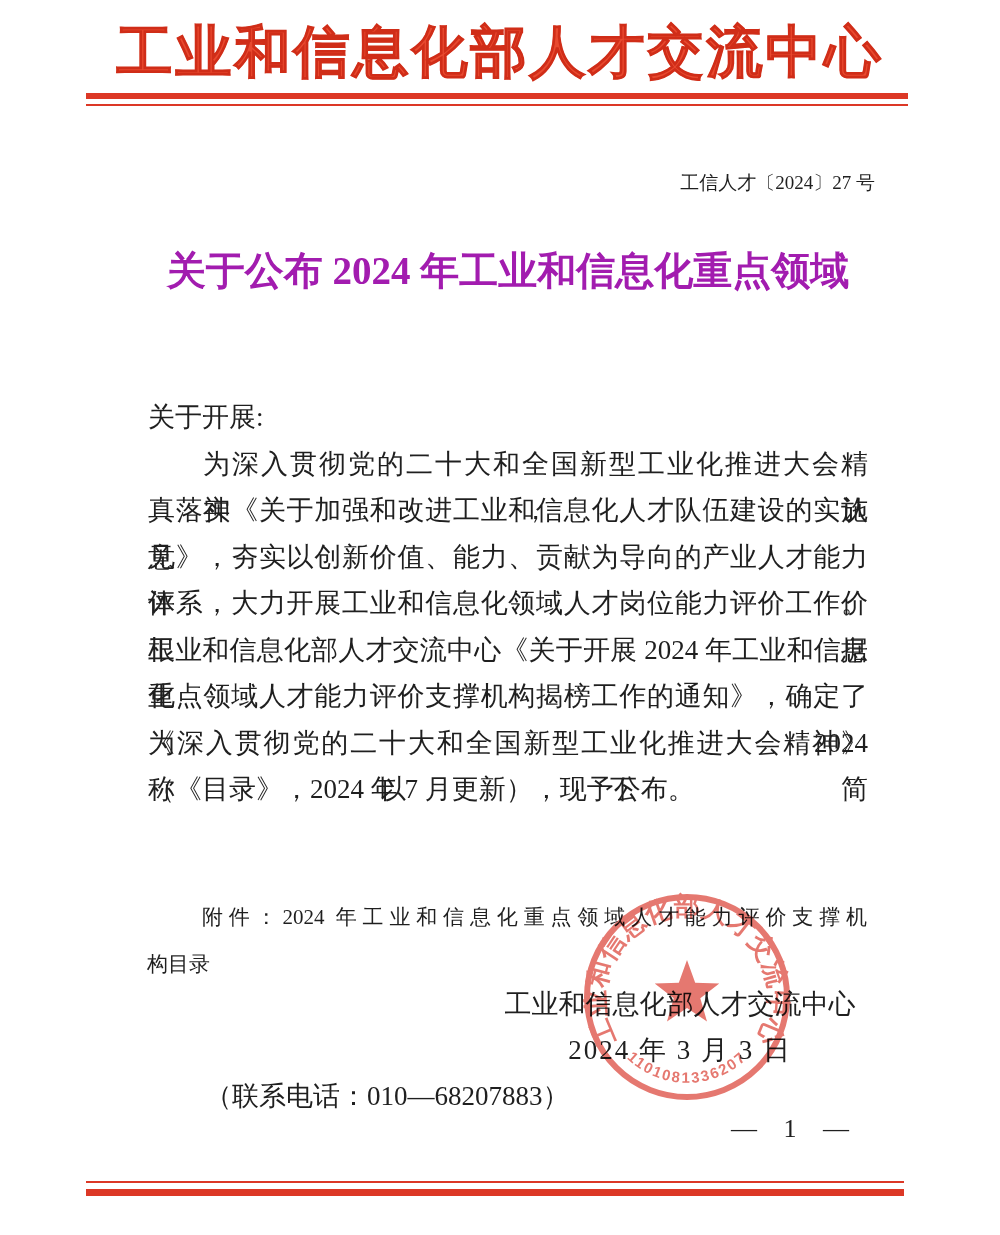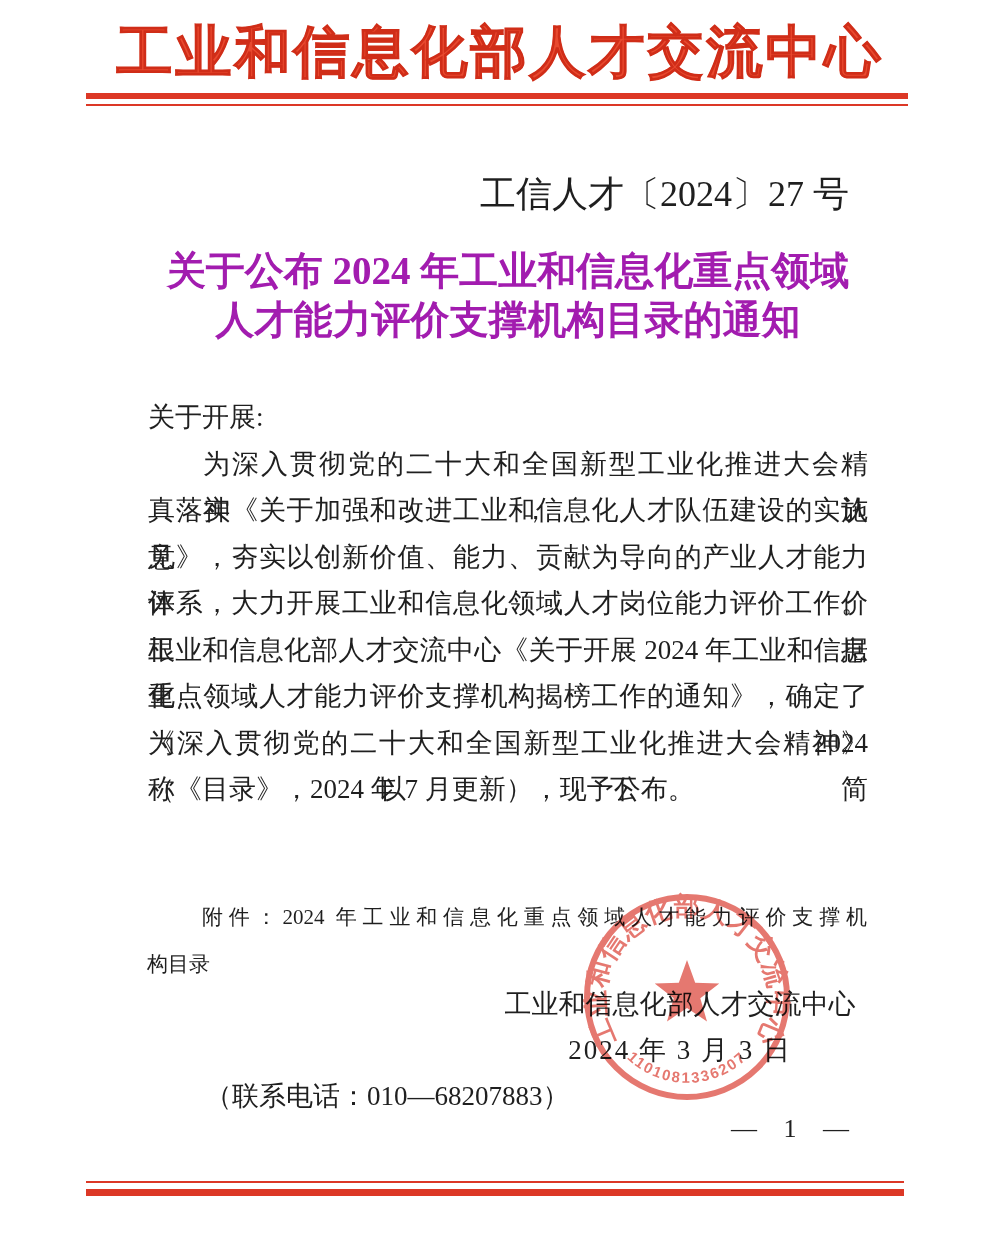--- a/index.html
+++ b/index.html
@@ -16,21 +16,21 @@
     -webkit-text-stroke:1px #d02d18;
   }
   .rule{position:absolute;background:#dc3826;}
   .rule-top-thick{left:86px;top:93px;width:822px;height:6px;}
   .rule-top-thin{left:86px;top:104px;width:822px;height:2px;}
   .rule-bot-thin{left:86px;top:1181px;width:818px;height:2px;}
   .rule-bot-thick{left:86px;top:1189px;width:818px;height:7px;}
   
   .docnum{
     position:absolute;top:170px;left:480px;width:395px;
-    font-size:36px;white-space:nowrap;
+    text-align:right;font-size:19px;white-space:nowrap;
   }
   
   .title{
     position:absolute;top:246px;left:40px;width:936px;
     text-align:center;font-weight:bold;font-size:39px;line-height:49px;
     color:#a21caf;
   }
   
   .bodyblock{
     position:absolute;top:394px;left:148px;width:720px;
@@ -56,21 +56,20 @@
 <body>
 
 <div class="masthead">工业和信息化部人才交流中心</div>
 <div class="rule rule-top-thick"></div>
 <div class="rule rule-top-thin"></div>
 
 <div class="docnum">工信人才〔2024〕27 号</div>
 
 <div class="title">
   <div>关于公布 2024 年工业和信息化重点领域</div>
-  <div>人才能力评价支撑机构目录的通知</div>
 </div>
 
 <div class="bodyblock">
   <div class="bline">关于开展:</div>
   <div class="bline indent just">为深入贯彻党的二十大和全国新型工业化推进大会精神，认</div>
   <div class="bline just">真落实《关于加强和改进工业和信息化人才队伍建设的实施意</div>
   <div class="bline just">见》，夯实以创新价值、能力、贡献为导向的产业人才能力评价</div>
   <div class="bline just">体系，大力开展工业和信息化领域人才岗位能力评价工作。根据</div>
   <div class="bline just">工业和信息化部人才交流中心《关于开展 2024 年工业和信息化</div>
   <div class="bline just">重点领域人才能力评价支撑机构揭榜工作的通知》，确定了《2024</div>

